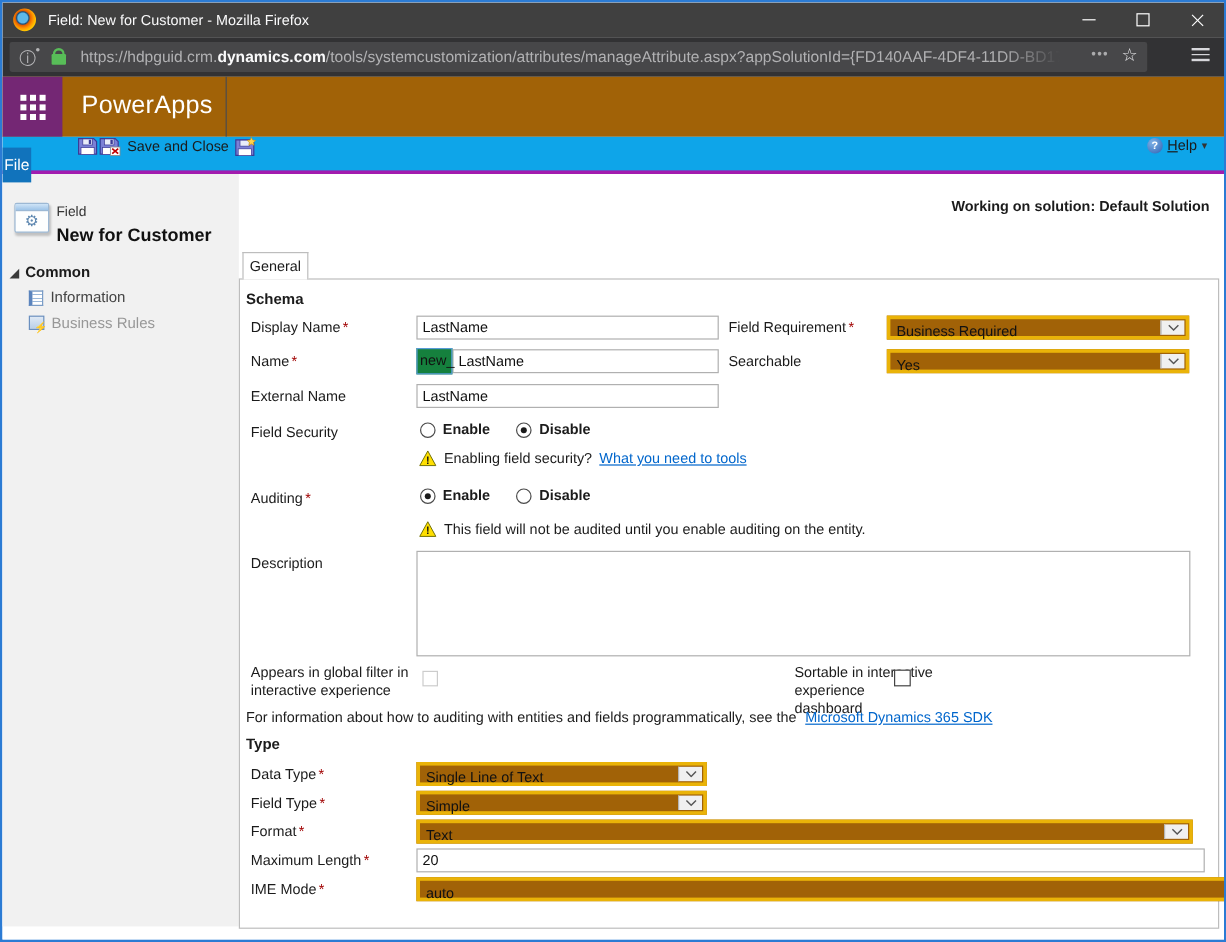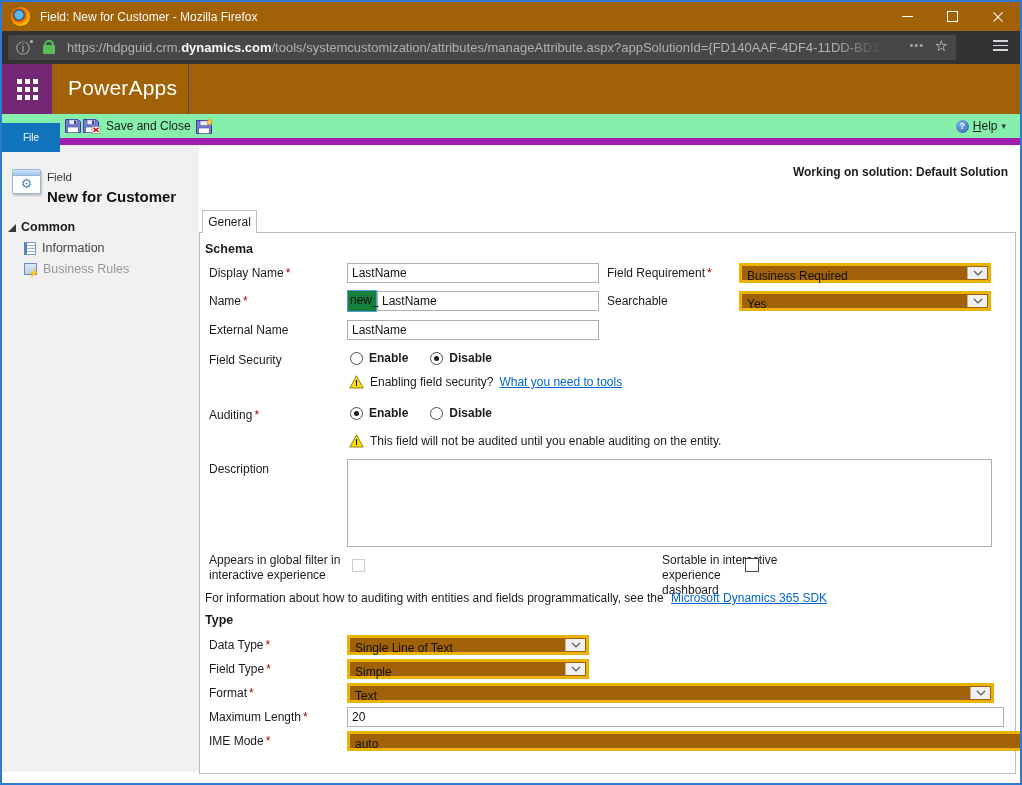--- a/index.html
+++ b/index.html
@@ -2,21 +2,21 @@
 <html><head>
 <meta charset="utf-8">
 <style>
   html,body{margin:0;padding:0;}
   body{font-family:"Liberation Sans", sans-serif; width:1022px;height:785px;}
   .window{position:relative;width:1022px;height:785px;box-sizing:border-box;
           border:2px solid #2b7bd4;background:#fff;overflow:hidden;}
   .abs{position:absolute;}
 
   
-  .titlebar{position:absolute;left:0;top:0;right:0;height:29px;background:#a16207;
+  .titlebar{position:absolute;left:0;top:0;right:0;height:29px;background:#404040;
             display:flex;align-items:center;}
   .ff-icon{width:19px;height:19px;border-radius:50%;margin-left:9px;flex:0 0 auto;
            background:radial-gradient(circle at 42% 42%, #5db8e8 0 26%, #1a4f7a 33%,
                       #e66000 40%, #ff9500 55%, #ffcb00 72%, #cc4e00 100%);}
   .title-text{color:#f9f9fa;font-size:12px;margin-left:10px;white-space:nowrap;}
   .win-ctls{margin-left:auto;display:flex;height:100%;}
   .win-ctl{width:45px;height:100%;display:flex;align-items:center;justify-content:center;position:relative;}
   .win-ctl .bar{width:11px;height:1px;background:#fff;}
   .win-ctl .box{width:9px;height:9px;border:1px solid #fff;}
   .win-ctl .l1,.win-ctl .l2{position:absolute;width:13px;height:1px;background:#fff;left:50%;top:50%;}
@@ -44,28 +44,28 @@
   
   .appbar{position:absolute;left:0;top:62px;right:0;height:50px;background:#a16207;}
   .waffle-btn{position:absolute;left:0;top:0;width:50px;height:50px;background:#742774;
               display:flex;align-items:center;justify-content:center;}
   .waffle{display:grid;grid-template-columns:repeat(3,5px);grid-gap:3px;}
   .waffle span{width:5px;height:5px;background:#fff;}
   .brand{position:absolute;left:66px;top:12px;color:#fff;font-size:21px;letter-spacing:.2px;}
   .appbar-sep{position:absolute;left:186px;top:0;width:1px;height:50px;background:#4d4d4d;}
 
   
-  .toolbar{position:absolute;left:0;top:112px;right:0;height:31px;background:#86efac;
-           border-bottom:7px solid #a21caf;display:flex;align-items:center;padding-left:62px;box-sizing:border-box;}
+  .toolbar{position:absolute;left:0;top:112px;right:0;height:31px;background:#0ea5e9;
+           border-bottom:3px solid #a21caf;display:flex;align-items:flex-start;padding-left:62px;box-sizing:border-box;}
   .toolbar button{background:none;border:none;padding:0;margin:0;display:flex;align-items:center;
                   font-family:inherit;font-size:12px;color:#1b1b1b;cursor:default;}
   .tb-gap{margin-right:16px;}
   .saveclose-lbl{margin-left:5px;}
-  .file-tab{position:absolute;left:0;top:121px;width:58px;height:29px;background:#1173bc;color:#fff;
-            font-size:10px;display:flex;align-items:center;justify-content:center;z-index:6;}
+  .file-tab{position:absolute;left:0;top:121px;width:24px;height:29px;background:#1173bc;color:#fff;
+            font-size:13px;display:flex;align-items:center;justify-content:center;z-index:6;}
   .help{margin-left:auto;padding-right:14px;display:flex;align-items:center;gap:4px;font-size:12px;color:#1b1b1b;}
   .help-q{width:13px;height:13px;border-radius:50%;color:#fff;font-size:9px;font-weight:bold;
           display:flex;align-items:center;justify-content:center;
           background:radial-gradient(circle at 35% 30%, #7fb3e8, #2e5fb0);}
   .help u{text-decoration:underline;}
   .caret{font-size:9px;color:#333;}
 
   
   .content{position:absolute;left:0;top:143px;right:0;bottom:0;background:#fff;}
   .sidebar{position:absolute;left:0;top:0;width:197px;height:627px;background:#f1f1f1;}

